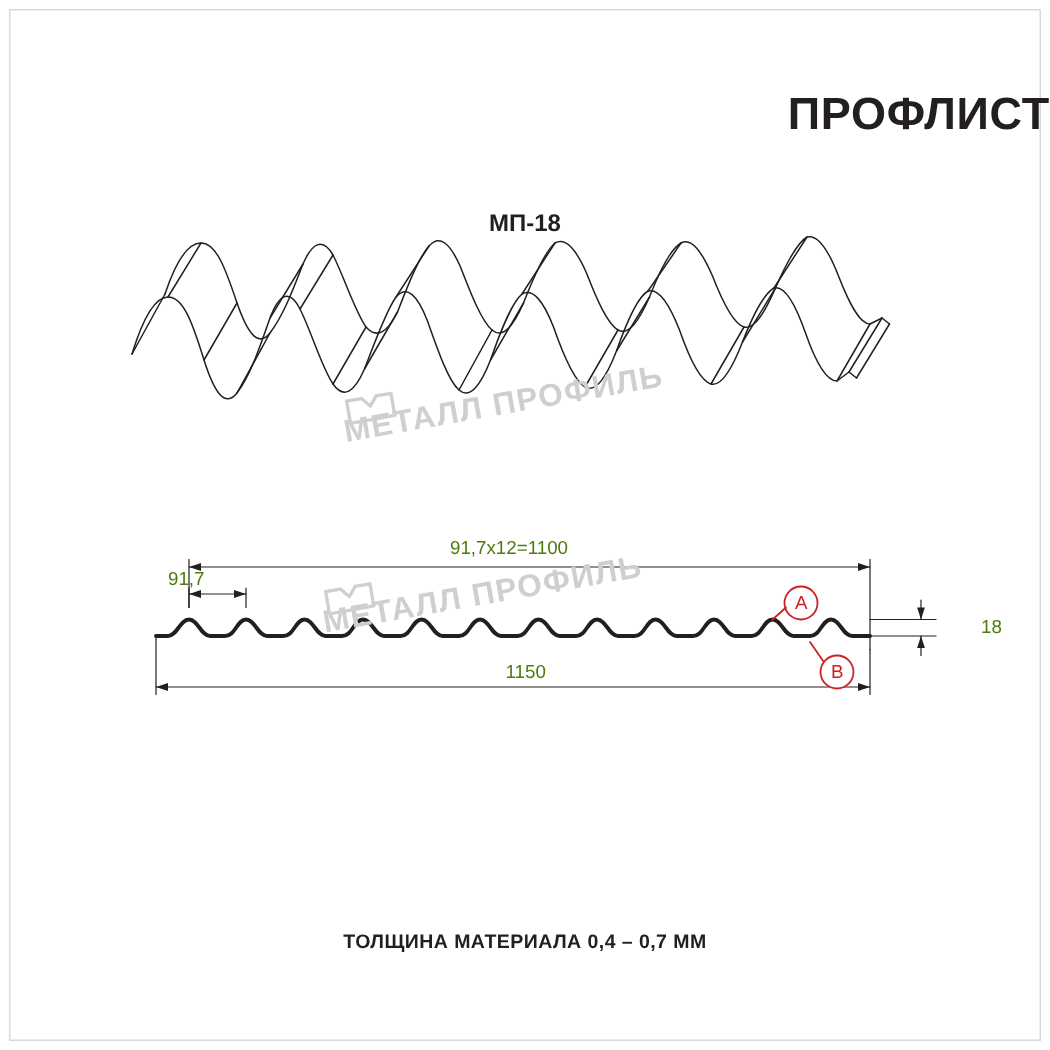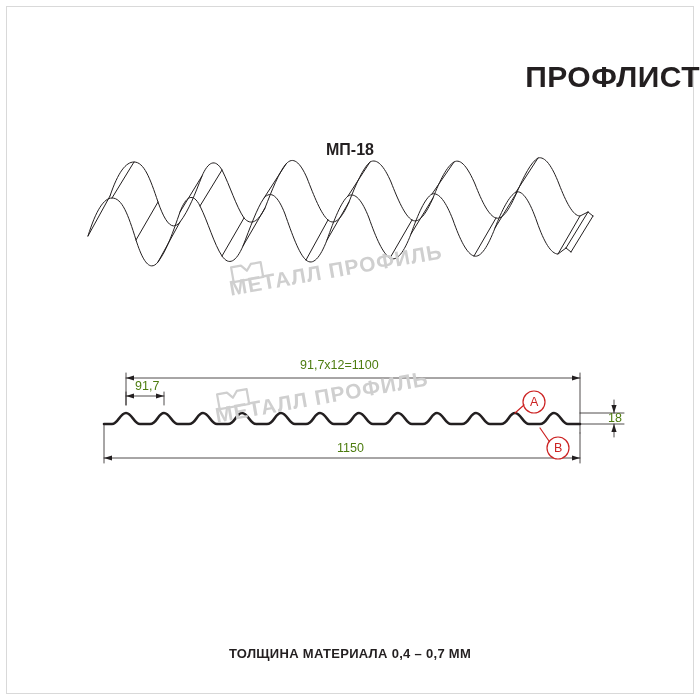--- a/index.html
+++ b/index.html
@@ -46,21 +46,21 @@
     top: 104px;
     left: 0;
     width: 700px;
     text-align: center;
     font-size: 16px;
     font-weight: bold;
     margin-top: 37px;
   }
   .footer-note {
     position: absolute;
-    top: 646px;
+    top: 620px;
     left: 0;
     width: 700px;
     text-align: center;
     font-size: 13px;
     font-weight: bold;
     letter-spacing: 0.3px;
   }
   .svg-layer {
     position: absolute;
     left: 0;
@@ -278,24 +278,24 @@
   </svg>
   <div class="wm wm1">МЕТАЛЛ ПРОФИЛЬ</div>
 
   <svg class="wm-logo wml2" viewBox="0 0 46 30">
     <path d="M4,23 L4,8 L14,8 L19,14 L24,8 L34,8 L34,23 Z" fill="none" stroke="#cfcfcf" stroke-width="2.2" stroke-linejoin="round"></path>
   </svg>
   <div class="wm wm2">МЕТАЛЛ ПРОФИЛЬ</div>
 
   <div class="dimtext" style="left:300px; top:358px;">91,7х12=1100</div>
 
-  <div class="dimtext" style="left:135px; top:379px;">91,7</div>
+  <div class="dimtext" style="left:112px; top:379px;">91,7</div>
 
   <div class="dimtext" style="left:325px; top:441px;margin-left:12px;">1150</div>
 
-  <div class="dimtext" style="left:608px; top:411px;">18</div>
+  <div class="dimtext" style="left:654px; top:411px;">18</div>
 
   <div class="marker-label" style="left:530px; top:395px;">A</div>
   <div class="marker-label" style="left:554px; top:441px;">B</div>
 
   <div class="footer-note">ТОЛЩИНА МАТЕРИАЛА 0,4 – 0,7 ММ</div>
 
 </div>
 
 </body></html>

